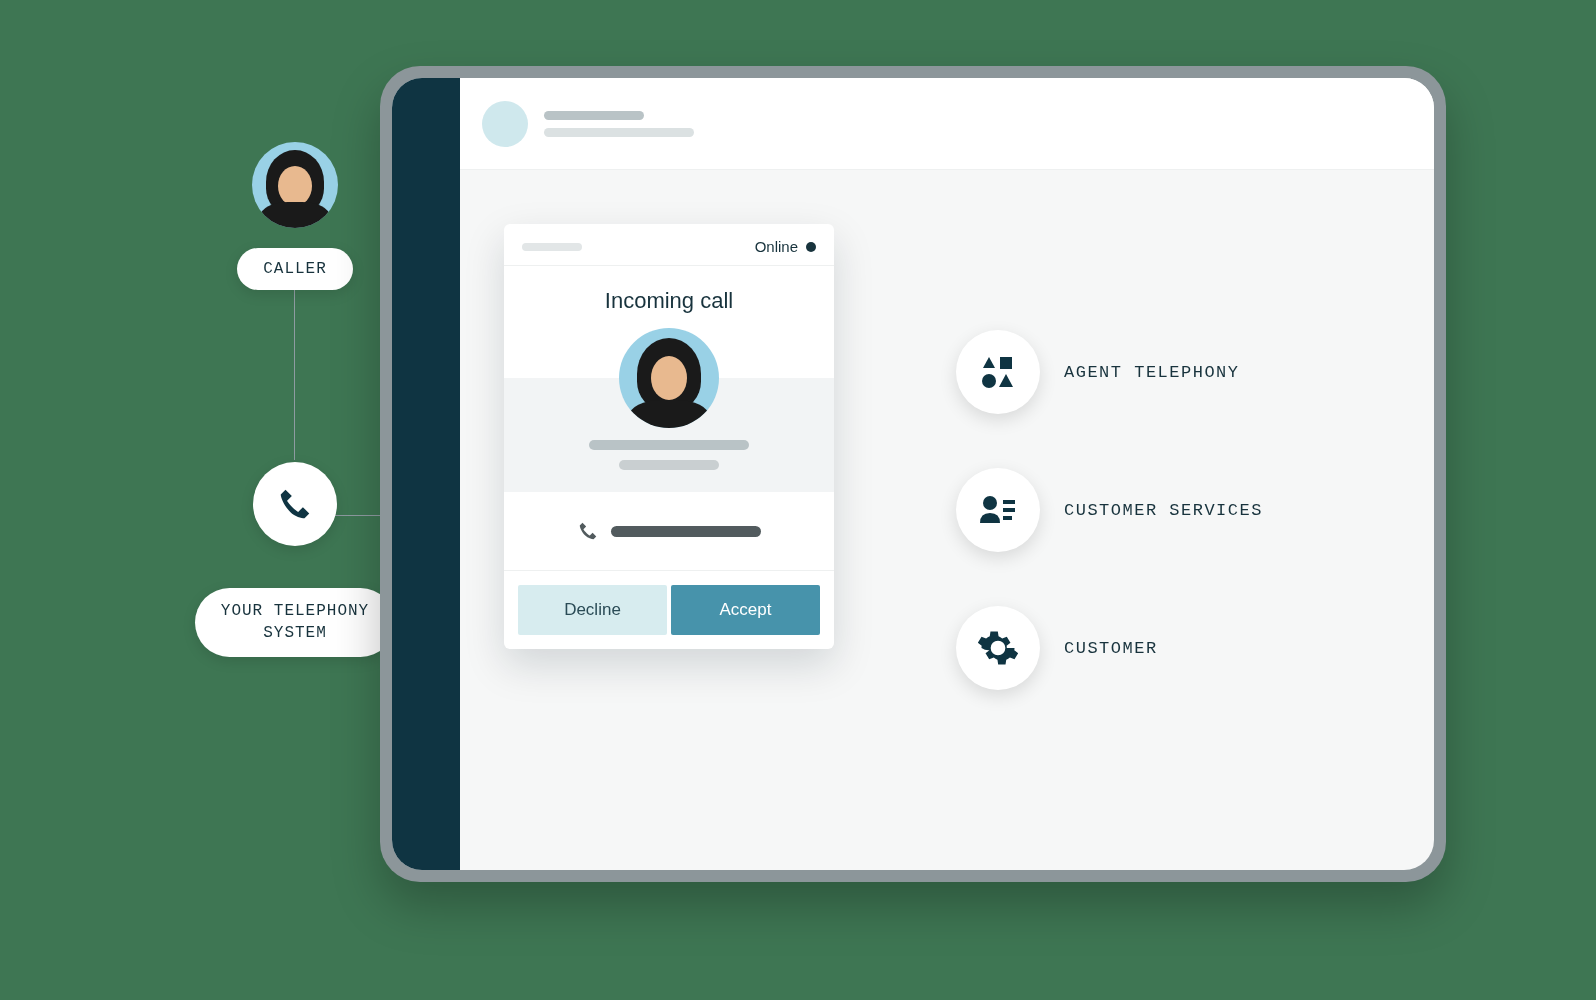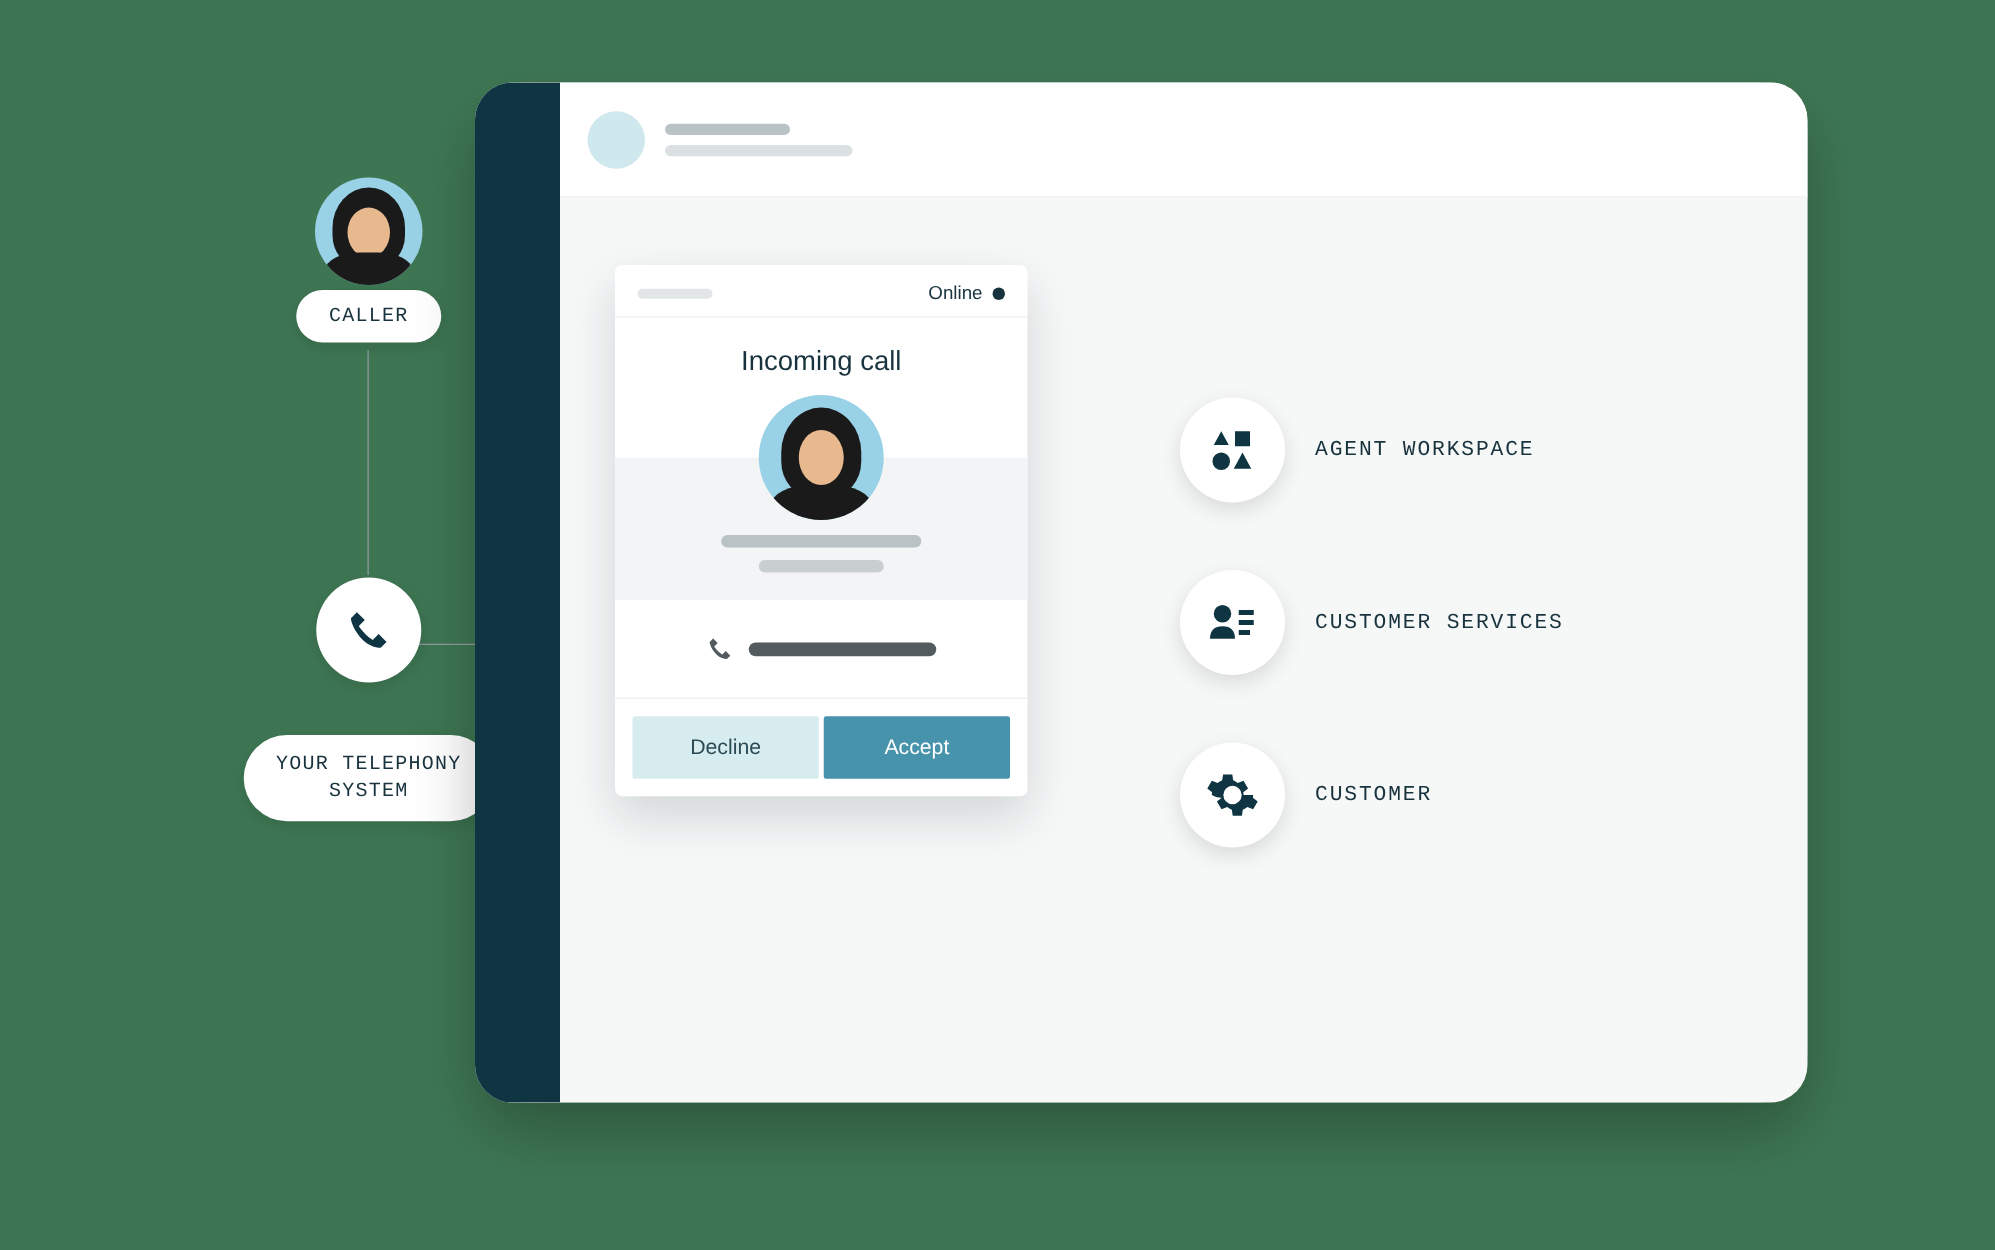--- a/index.html
+++ b/index.html
@@ -49,21 +49,21 @@
       border-radius: 999px;
       padding: 12px 26px;
       font-family: "Courier New", monospace;
       font-size: 16px;
       letter-spacing: 1px;
       color: #18333d;
       text-align: center;
       box-shadow: 0 4px 14px rgba(0,0,0,0.12);
       white-space: nowrap;
     }
-    .caller-block .pill { margin-top: 4px; }
+    .caller-block .pill { margin-top: 20px; }
 
     .telephony-block {
       position: absolute;
       left: 190px; top: 462px;
       width: 210px;
       display: flex; flex-direction: column; align-items: center;
       z-index: 2;
       gap: 28px;
     }
     .circle-icon {
@@ -74,21 +74,21 @@
     }
     .telephony-block .pill { margin-top: 14px; line-height: 1.4; }
 
     
     .app-window {
       position: absolute;
       left: 380px; top: 66px;
       width: 1066px; height: 816px;
       background: #8c969a;
       border-radius: 40px;
-      padding: 0;
+      padding: 12px;
       z-index: 2;
       box-shadow: 0 24px 48px rgba(0,0,0,0.25);
     }
     .app-inner {
       width: 100%; height: 100%;
       background: #f6f7f7;
       border-radius: 30px;
       display: flex;
       overflow: hidden;
     }
@@ -282,21 +282,21 @@
 
         <div class="feature f1">
           <div class="feat-icon">
             <svg width="40" height="40" viewBox="0 0 40 40">
               <polygon points="11,5 17,16 5,16" fill="#0f3442"></polygon>
               <rect x="22" y="5" width="12" height="12" fill="#0f3442"></rect>
               <circle cx="11" cy="29" r="7" fill="#0f3442"></circle>
               <polygon points="28,22 35,35 21,35" fill="#0f3442"></polygon>
             </svg>
           </div>
-          <div class="feat-label">AGENT WORKSPACE</div>
+          <div class="feat-label">AGENT TELEPHONY</div>
         </div>
 
         <div class="feature f2">
           <div class="feat-icon">
             <svg width="42" height="42" viewBox="0 0 42 42">
               <circle cx="13" cy="14" r="7" fill="#0f3442"></circle>
               <path d="M3 34 Q3 24 13 24 Q23 24 23 34 Z" fill="#0f3442"></path>
               <rect x="26" y="11" width="12" height="4" fill="#0f3442"></rect>
               <rect x="26" y="19" width="12" height="4" fill="#0f3442"></rect>
               <rect x="26" y="27" width="9" height="4" fill="#0f3442"></rect>

